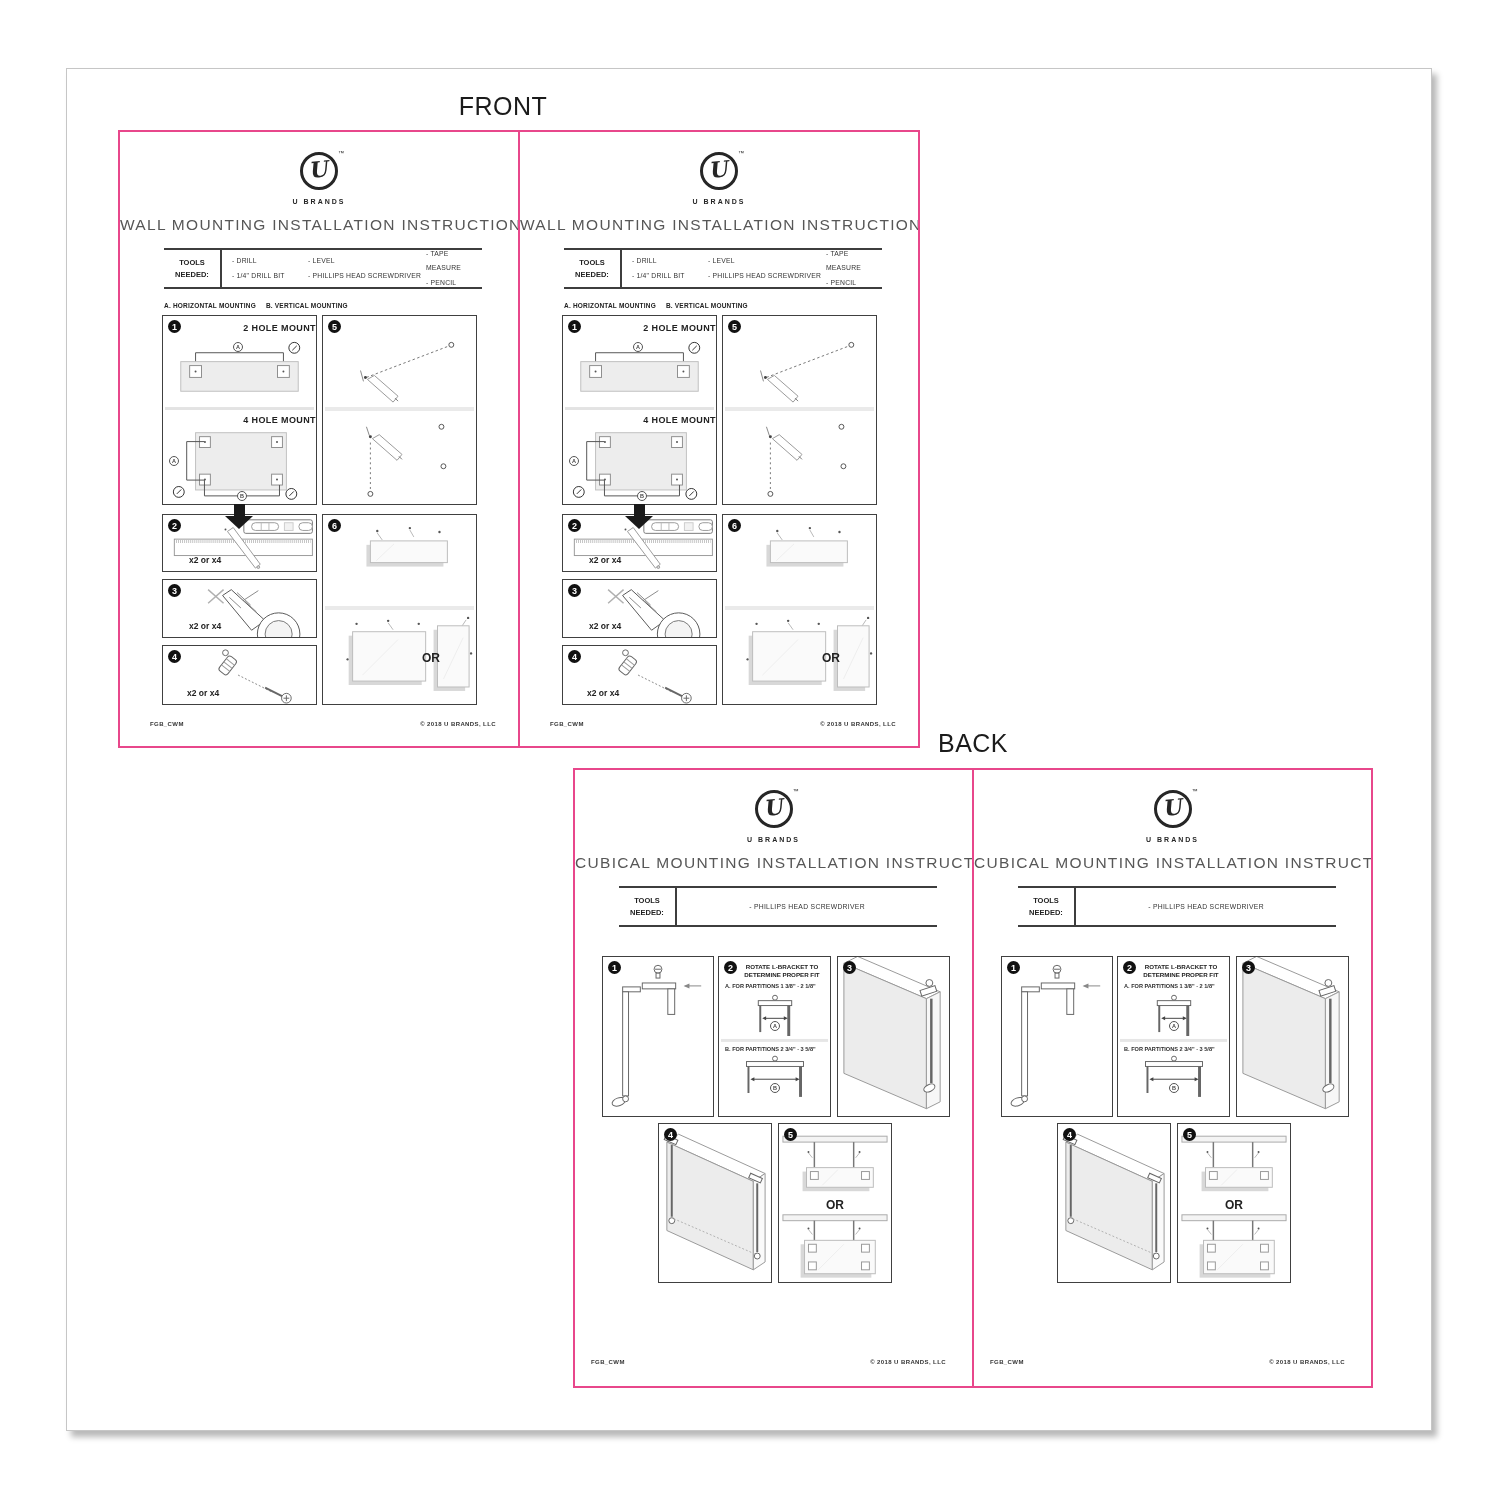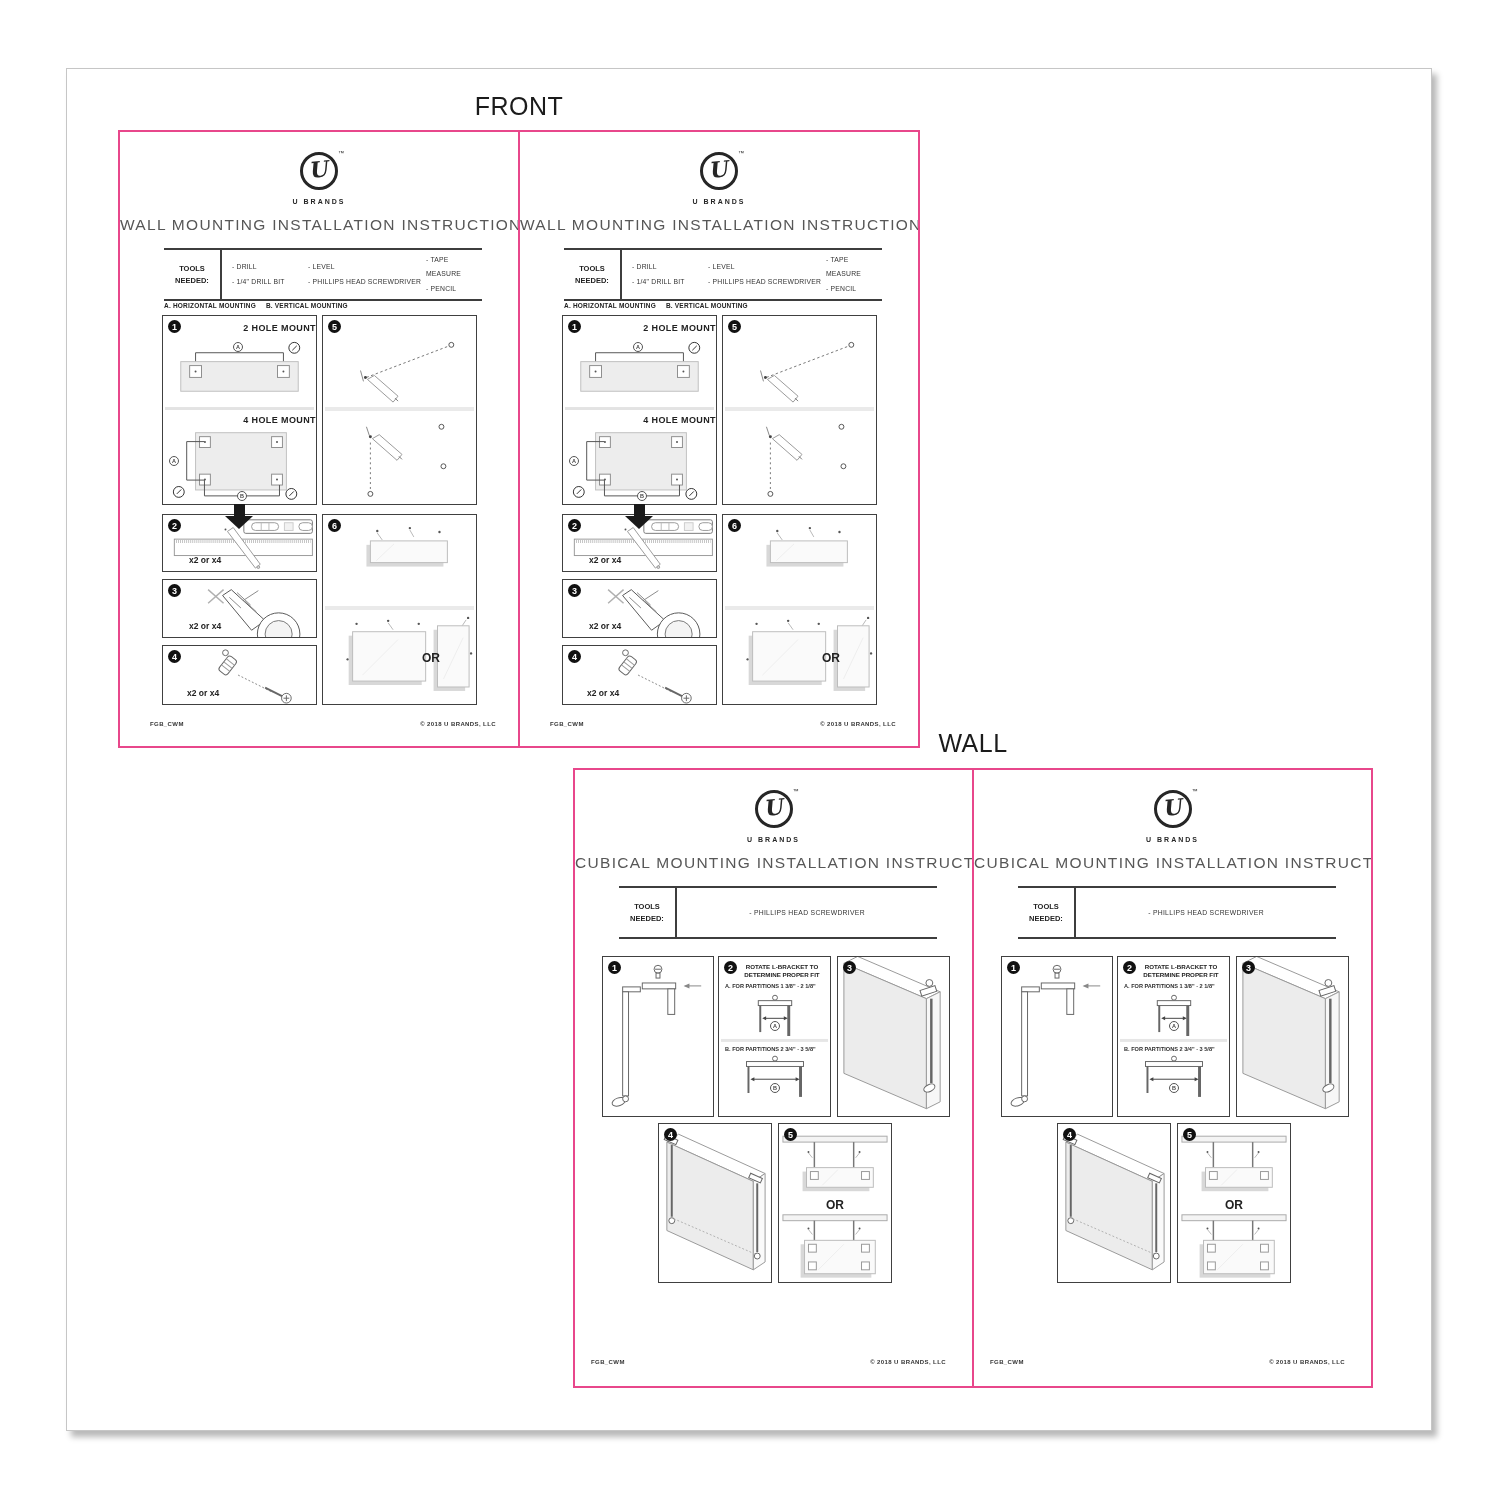--- a/index.html
+++ b/index.html
@@ -15,21 +15,21 @@
   
   .logo{position:absolute;top:20px;left:0;width:100%;text-align:center;}
   .logo-mark{position:relative;display:inline-block;width:38px;height:38px;border:3.5px solid #262626;border-radius:50%;box-sizing:border-box;}
   .logo-u{font-family:"DejaVu Serif",serif;font-style:italic;font-weight:bold;font-size:22px;color:#262626;
           position:absolute;top:1px;left:7px;transform:rotate(-6deg);}
   .logo-tm{position:absolute;top:-5px;right:-9px;font-size:6px;color:#262626;}
   .logo-name{margin-top:4px;font-size:7px;font-weight:bold;letter-spacing:2px;color:#262626;}
   .sheet-title{position:absolute;top:84px;left:0;width:100%;text-align:center;font-size:15.5px;
                letter-spacing:1.3px;color:#575757;white-space:nowrap;}
   
-  .tools{position:absolute;top:116px;left:44px;width:318px;height:53px;border-top:2px solid #3d3d3d;
+  .tools{position:absolute;top:116px;left:44px;width:318px;height:41px;border-top:2px solid #3d3d3d;
          border-bottom:2px solid #3d3d3d;display:flex;box-sizing:border-box;}
   .tools-label{width:58px;border-right:2px solid #3d3d3d;display:flex;align-items:center;justify-content:center;
                text-align:center;font-size:7.5px;font-weight:bold;line-height:1.5;padding:0 9px;box-sizing:border-box;color:#222;}
   .tools-cols{flex:1;display:flex;align-items:center;padding-left:10px;}
   .tcol{font-size:6.8px;line-height:2.1;letter-spacing:.2px;color:#333;}
   .tools-single{flex:1;display:flex;align-items:center;justify-content:center;font-size:6.8px;letter-spacing:.3px;color:#333;}
   .note{position:absolute;top:170px;left:44px;font-size:6.5px;font-weight:bold;letter-spacing:.2px;display:flex;gap:10px;color:#222;}
   
   .panel{position:absolute;border:1.5px solid #404040;background:#fff;box-sizing:border-box;overflow:hidden;}
   .panel svg{position:absolute;left:0;top:0;width:100%;height:100%;z-index:1;}
@@ -46,21 +46,21 @@
   .sheet-footer{position:absolute;top:589px;display:flex;justify-content:space-between;font-size:6px;font-weight:bold;
                 letter-spacing:.4px;color:#333;left:30px;right:22px;}
   .rotate-h{position:absolute;top:6px;left:18px;right:3px;text-align:center;font-size:6.2px;font-weight:bold;line-height:1.35;z-index:2;color:#222;}
   .opt{position:absolute;left:6px;font-size:5.6px;font-weight:600;z-index:2;color:#2e2e2e;white-space:nowrap;}
 </style>
 </head>
 <body>
 
 <div class="page"></div>
 
-<div class="section-label" style="top:92px;left:118px;width:802px;">FRONT</div>
+<div class="section-label" style="top:92px;left:102px;width:802px;">FRONT</div>
 
 <div class="doc" style="left:118px;top:130px;width:802px;height:618px;">
 
   <div class="sheet" id="wall-sheet-src">
     <div class="logo">
       <div class="logo-mark">
         <span class="logo-u">U</span>
         <span class="logo-tm">™</span>
       </div>
       <div class="logo-name">U BRANDS</div>
@@ -471,21 +471,21 @@
       </svg>
     </div>
 
     <div class="sheet-footer">
       <span>FGB_CWM</span>
       <span>© 2018 U BRANDS, LLC</span>
     </div>
   </div>
 </div>
 
-<div class="section-label" style="top:729px;left:573px;width:800px;">WALL</div>
+<div class="section-label" style="top:729px;left:573px;width:800px;">BACK</div>
 
 <div class="doc" style="left:573px;top:768px;width:800px;height:620px;">
 
   <div class="sheet" id="cubical-sheet-src">
     <div class="logo">
       <div class="logo-mark">
         <span class="logo-u">U</span>
         <span class="logo-tm">™</span>
       </div>
       <div class="logo-name">U BRANDS</div>

